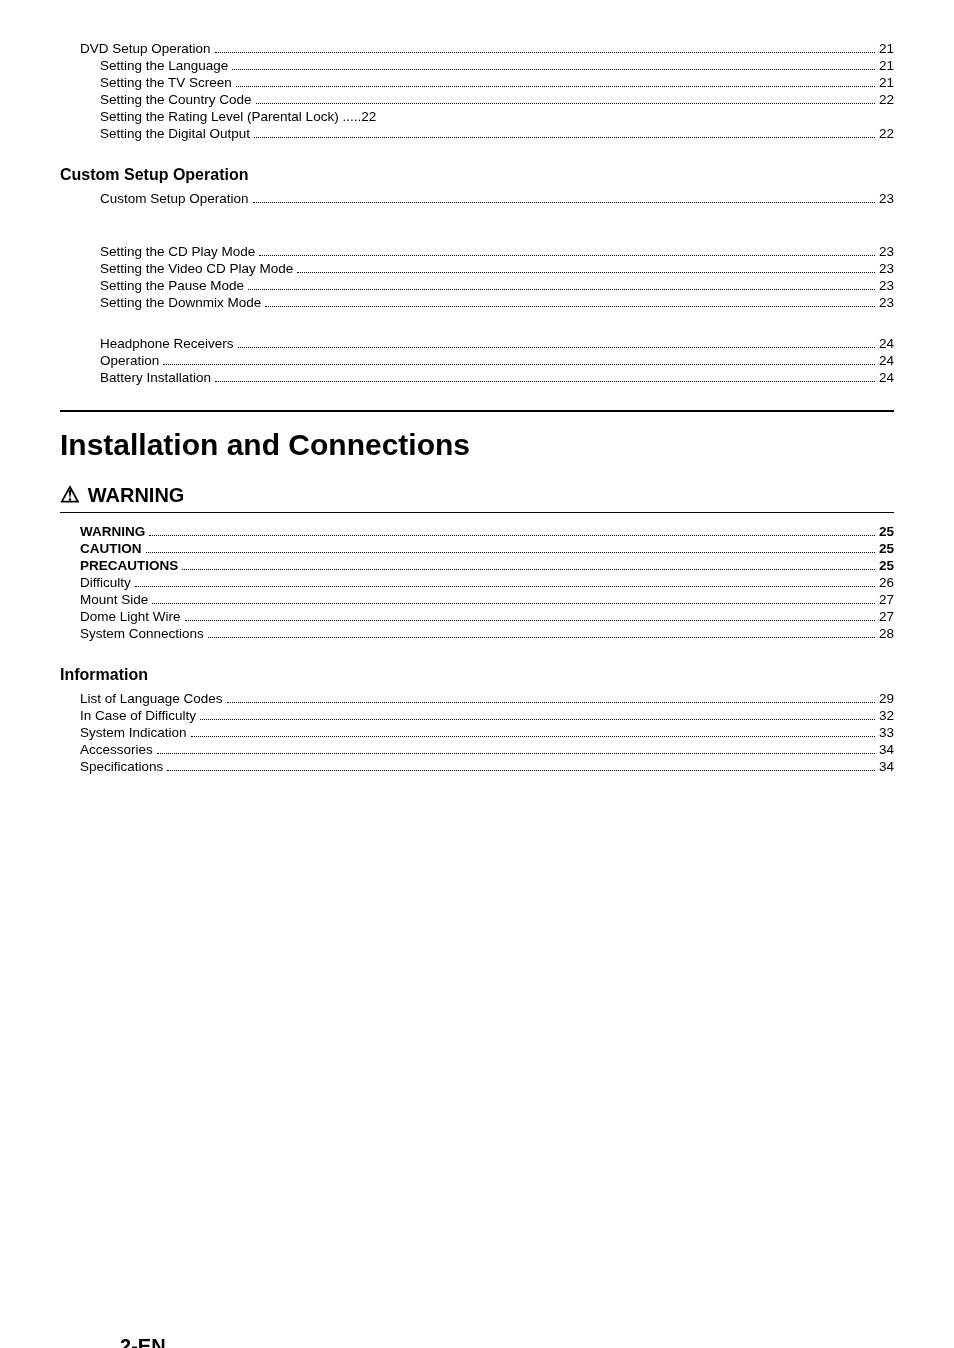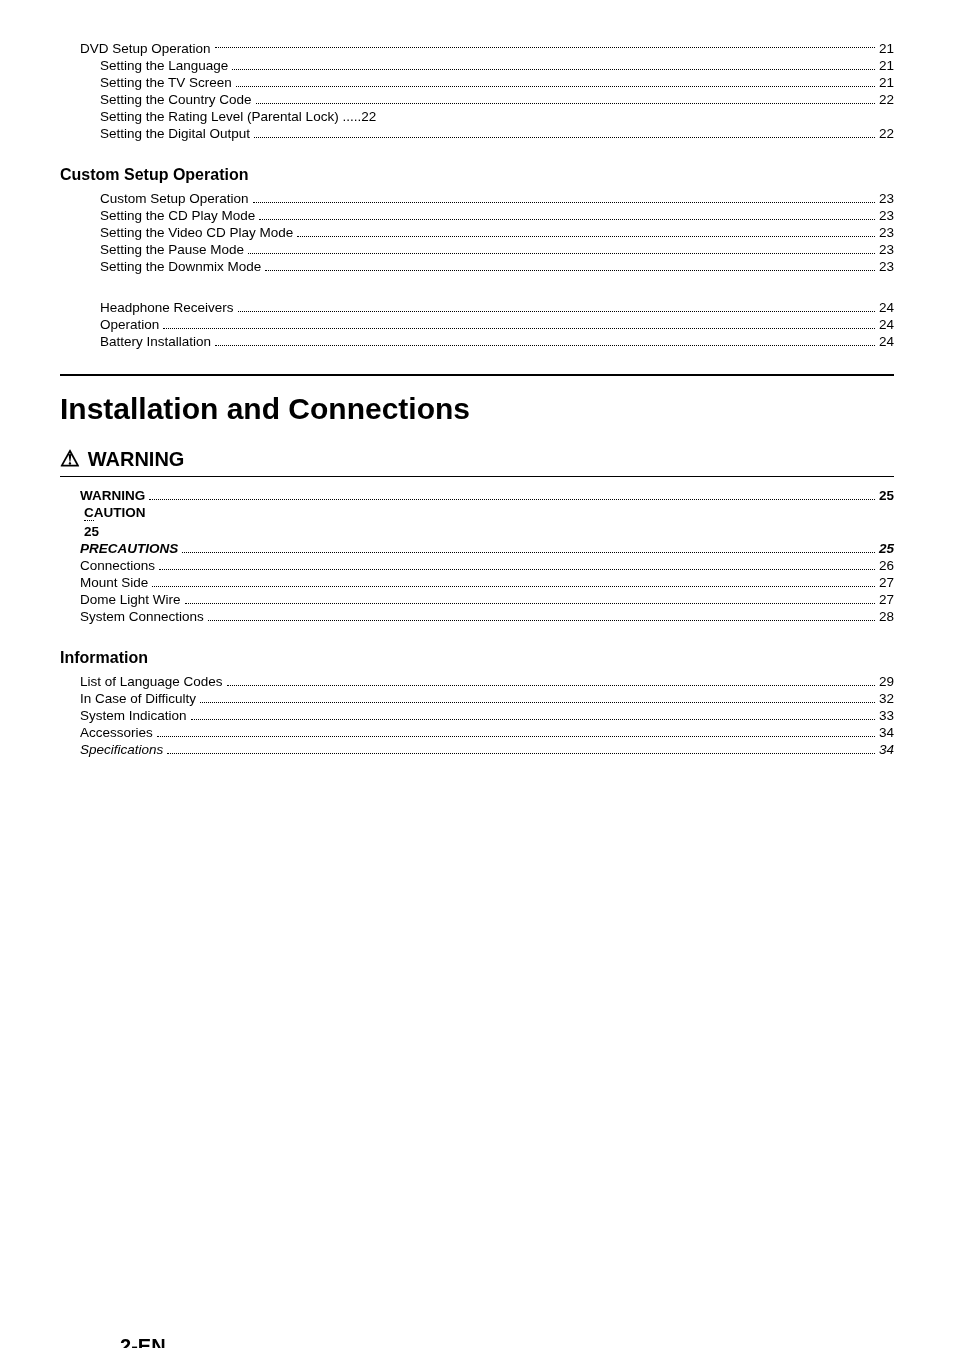--- a/index.html
+++ b/index.html
@@ -104,21 +104,21 @@
     }
   </style>
 </head>
 <body>
 
 <div class="page-wrapper">
 
   <div class="section">
     <div>
 
-    <div class="toc-entry" style="padding-left: 20px; align-items: center;">
+    <div class="toc-entry" style="padding-left: 20px;">
           <span class="toc-label">DVD Setup Operation</span>
           <span class="toc-dots"></span>
           <span class="toc-page">21</span>
         </div>
         <div class="toc-entry" style="padding-left: 40px;">
           <span class="toc-label">Setting the Language</span>
           <span class="toc-dots"></span>
           <span class="toc-page">21</span>
         </div>
         <div class="toc-entry" style="padding-left: 40px;">
@@ -145,21 +145,21 @@
   </div>
 
   <div class="section">
     <div class="section-title">Custom Setup Operation</div>
     <div>
     <div class="toc-entry" style="padding-left: 40px;">
           <span class="toc-label">Custom Setup Operation</span>
           <span class="toc-dots"></span>
           <span class="toc-page">23</span>
         </div>
-        <div class="toc-entry" style="padding-left: 40px;">
+        <div class="toc-entry" style="padding-left: 40px; margin-top: 36px;">
           <span class="toc-label">Setting the CD Play Mode</span>
           <span class="toc-dots"></span>
           <span class="toc-page">23</span>
         </div>
         <div class="toc-entry" style="padding-left: 40px;">
           <span class="toc-label">Setting the Video CD Play Mode</span>
           <span class="toc-dots"></span>
           <span class="toc-page">23</span>
         </div>
         <div class="toc-entry" style="padding-left: 40px;">
@@ -204,32 +204,32 @@
       <div class="warning-header">
         <span class="warning-triangle">⚠</span>
         <span>WARNING</span>
       </div>
       <div>
       <div class="toc-entry bold-entry" style="padding-left: 20px;">
             <span class="toc-label">WARNING</span>
             <span class="toc-dots"></span>
             <span class="toc-page">25</span>
           </div>
-          <div class="toc-entry bold-entry" style="padding-left: 20px; flex-direction: column;">
+          <div class="toc-entry bold-entry" style="padding-left: 20px;">
             <span class="toc-label">CAUTION</span>
             <span class="toc-dots"></span>
             <span class="toc-page">25</span>
           </div>
-          <div class="toc-entry bold-entry" style="padding-left: 20px; font-style: italic;">
+          <div class="toc-entry bold-entry" style="padding-left: 20px;">
             <span class="toc-label">PRECAUTIONS</span>
             <span class="toc-dots"></span>
             <span class="toc-page">25</span>
           </div>
           <div class="toc-entry" style="padding-left: 20px;">
-            <span class="toc-label">Connections</span>
+            <span class="toc-label">Difficulty</span>
             <span class="toc-dots"></span>
             <span class="toc-page">26</span>
           </div>
           <div class="toc-entry" style="padding-left: 20px;">
             <span class="toc-label">Mount Side</span>
             <span class="toc-dots"></span>
             <span class="toc-page">27</span>
           </div>
           <div class="toc-entry" style="padding-left: 20px;">
             <span class="toc-label">Dome Light Wire</span>
@@ -261,21 +261,21 @@
         <div class="toc-entry" style="padding-left: 20px; align-items: flex-end;">
           <span class="toc-label">System Indication</span>
           <span class="toc-dots"></span>
           <span class="toc-page">33</span>
         </div>
         <div class="toc-entry" style="padding-left: 20px;">
           <span class="toc-label">Accessories</span>
           <span class="toc-dots"></span>
           <span class="toc-page">34</span>
         </div>
-        <div class="toc-entry" style="padding-left: 20px; font-style: italic;">
+        <div class="toc-entry" style="padding-left: 20px;">
           <span class="toc-label">Specifications</span>
           <span class="toc-dots"></span>
           <span class="toc-page">34</span>
         </div>
       </div>
   </div>
 
   <div class="page-number">
     <span>2</span><span>-EN</span>
   </div>

